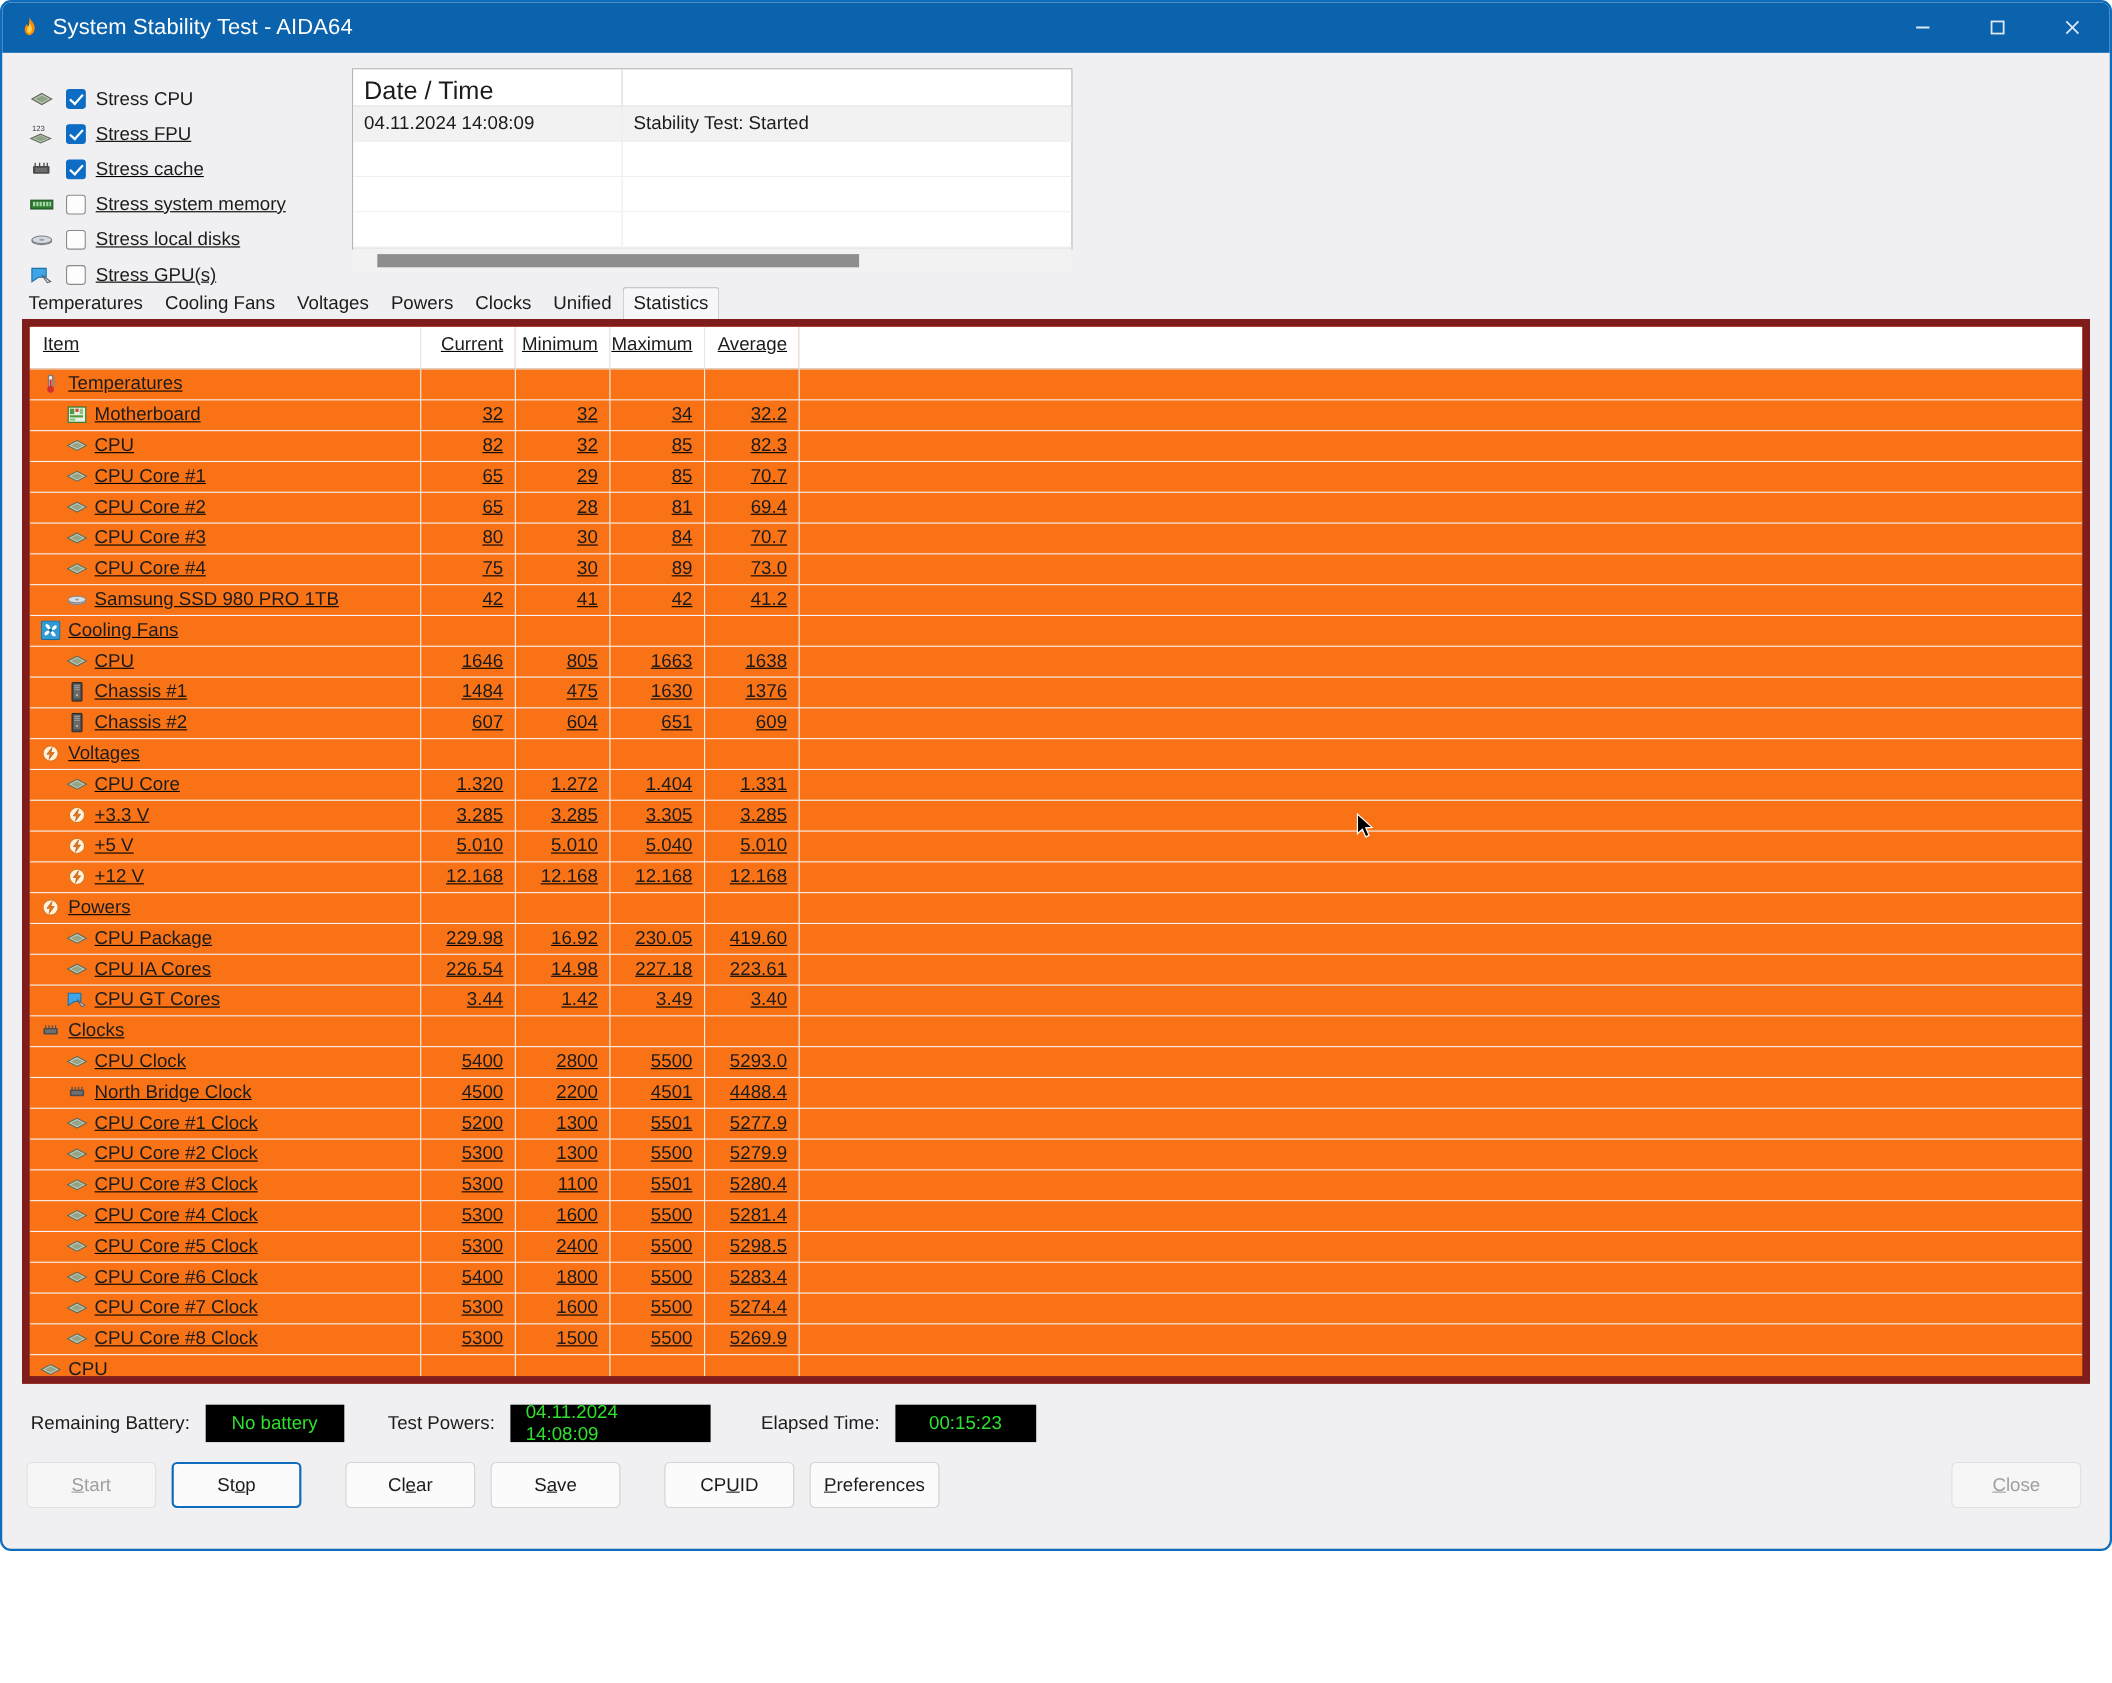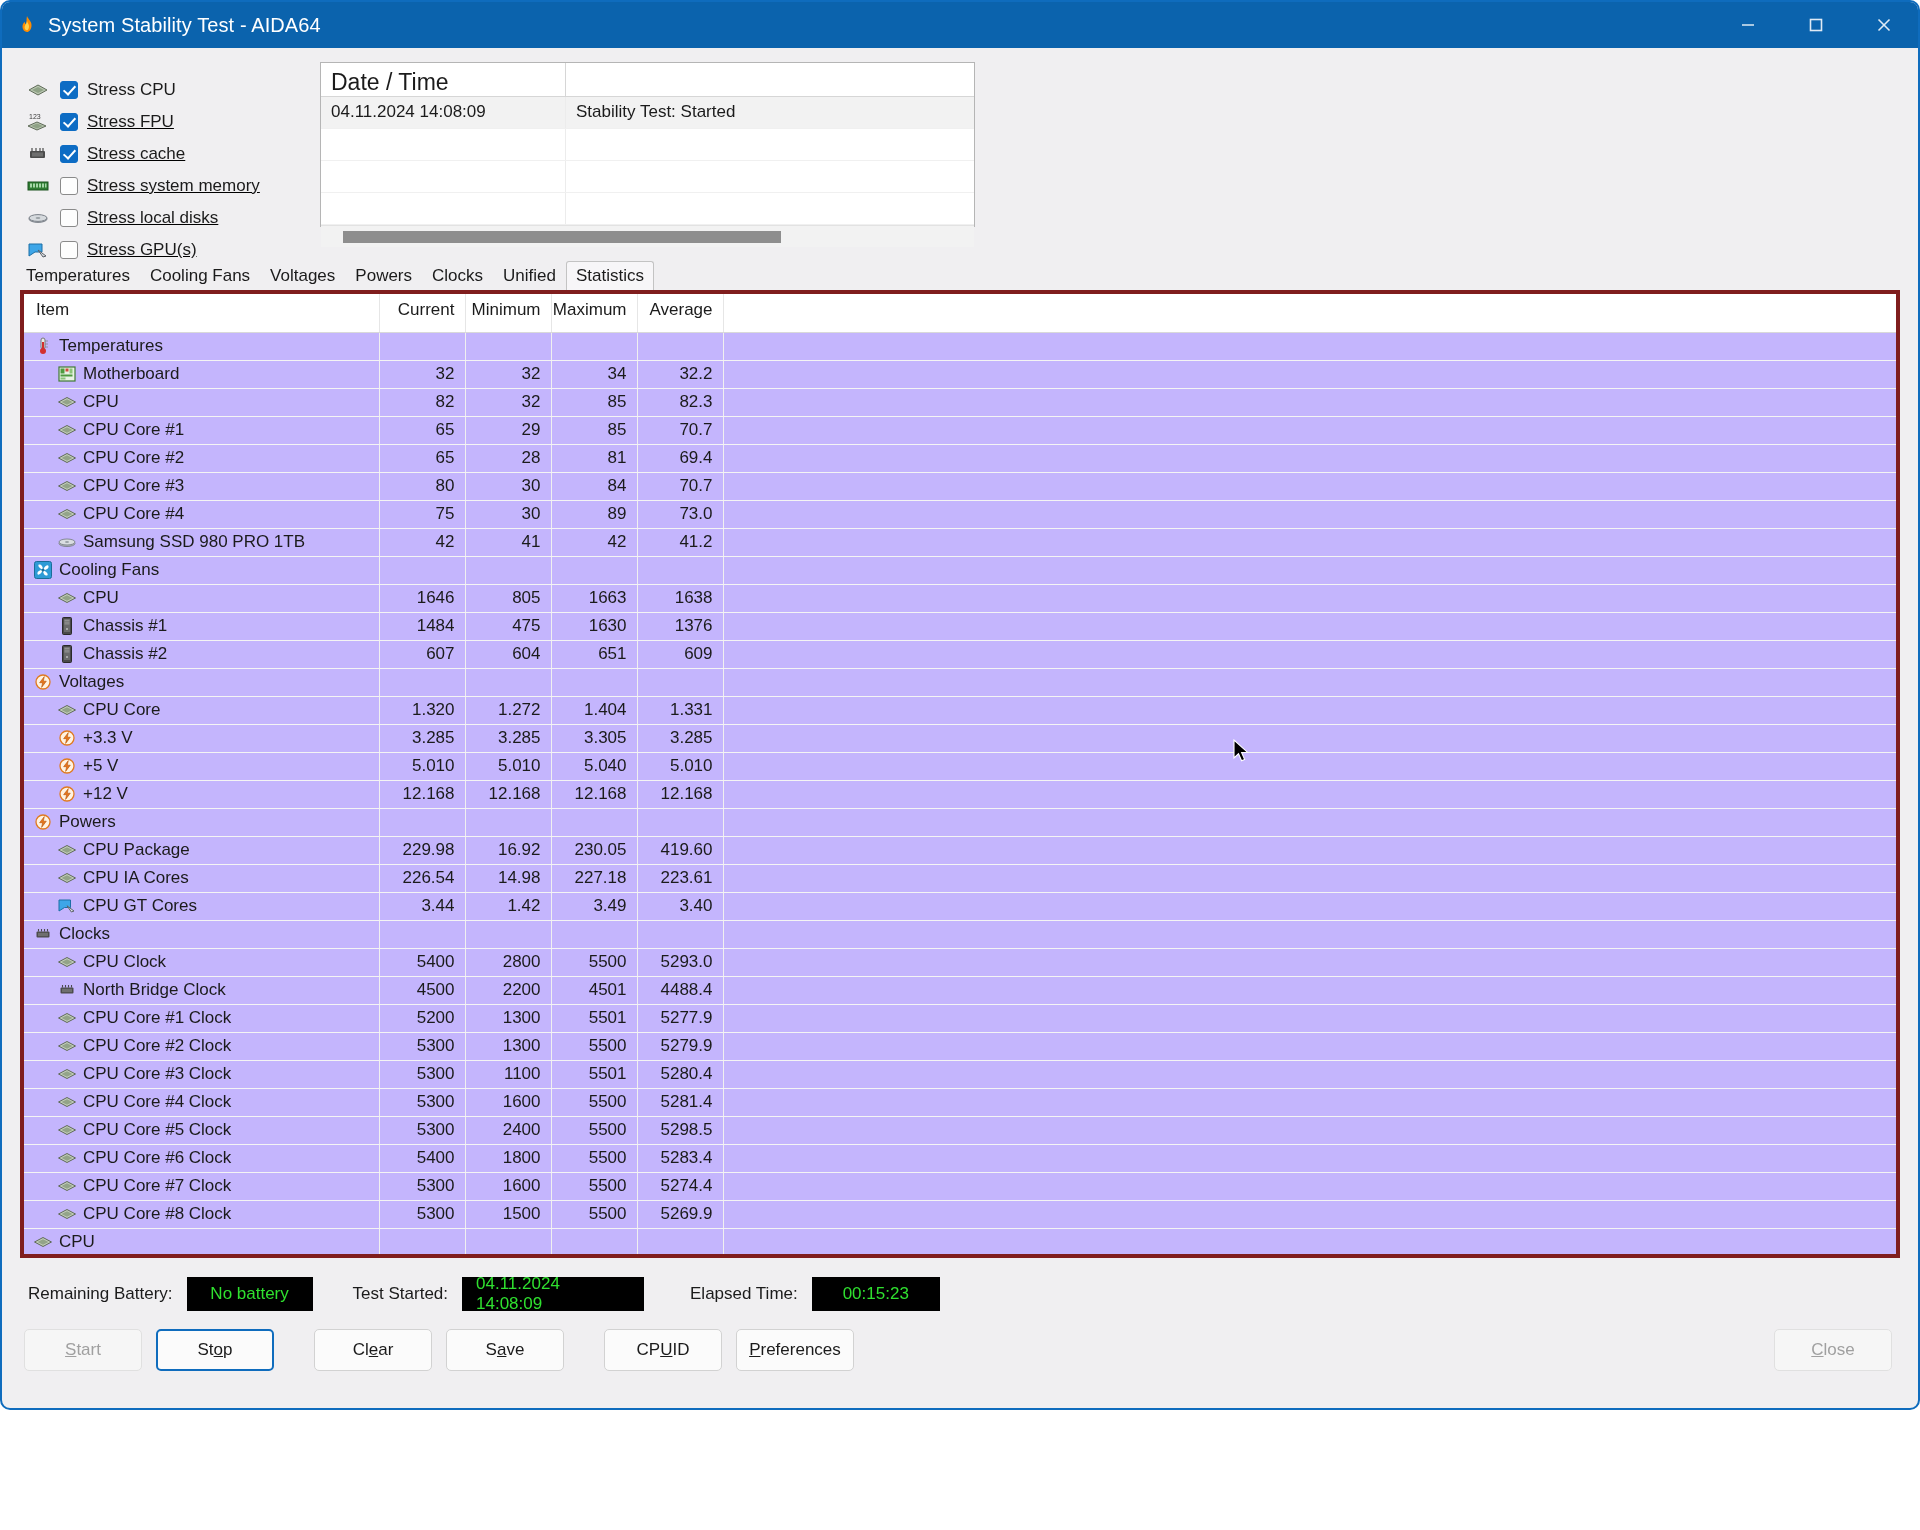--- a/index.html
+++ b/index.html
@@ -183,24 +183,25 @@
     background: #f7f6f8;
     border: 1px solid #c3c3c3;
     border-bottom-color: #f7f6f8;
     border-radius: 3px 3px 0 0;
   }
 
   
   .gridwrap {
     flex: 1 1 auto;
     margin: 0 18px 0 18px;
-    background: #c4b5fd;
-    border: 4px solid #7f1d1d;
+    background: #f97316;
+    border: 7px solid #7f1d1d;
     position: relative;
     overflow: hidden;
+    text-decoration: underline;
   }
   table.stats {
     width: 100%;
     border-collapse: collapse;
     table-layout: fixed;
     font-size: 17px;
     color: #1b1b1b;
   }
   table.stats col.c-item { width: 355px; }
   table.stats col.c-num  { width: 86px; }
@@ -1166,21 +1167,21 @@
           </tr>
         </tbody>
     </table>
   </div>
 
   <div class="bottombar">
     <div class="statusrow">
       <span class="statuslabel">Remaining Battery:</span>
       <span class="lcd battery" style="background: rgb(0, 0, 0); color: rgb(47, 224, 47);">No battery</span>
       <span class="gap-a"></span>
-      <span class="statuslabel">Test Started:</span>
+      <span class="statuslabel">Test Powers:</span>
       <span class="lcd started" style="background: rgb(0, 0, 0); color: rgb(47, 224, 47);">04.11.2024 14:08:09</span>
       <span class="gap-b"></span>
       <span class="statuslabel">Elapsed Time:</span>
       <span class="lcd elapsed" style="background: rgb(0, 0, 0); color: rgb(47, 224, 47);">00:15:23</span>
     </div>
 
     <div class="buttonrow">
       <div class="btn disabled">
         <span></span>
           <span class="u">S</span>

